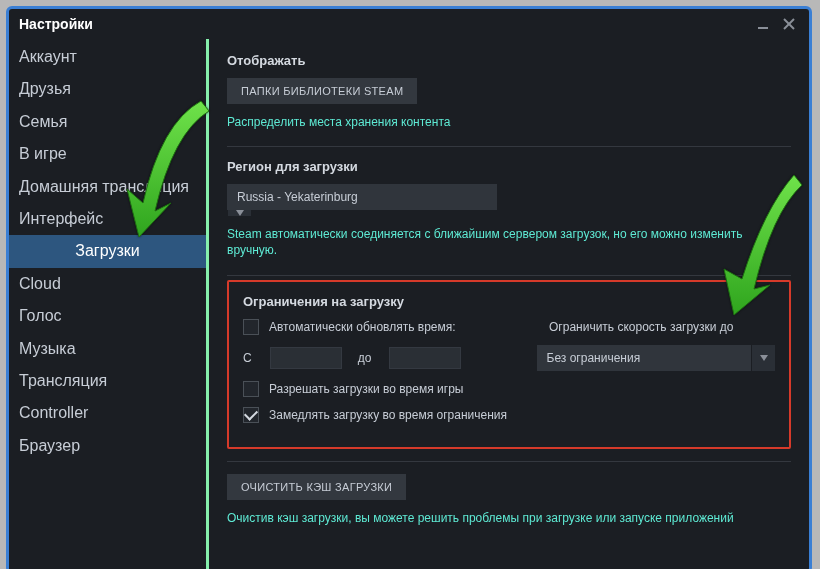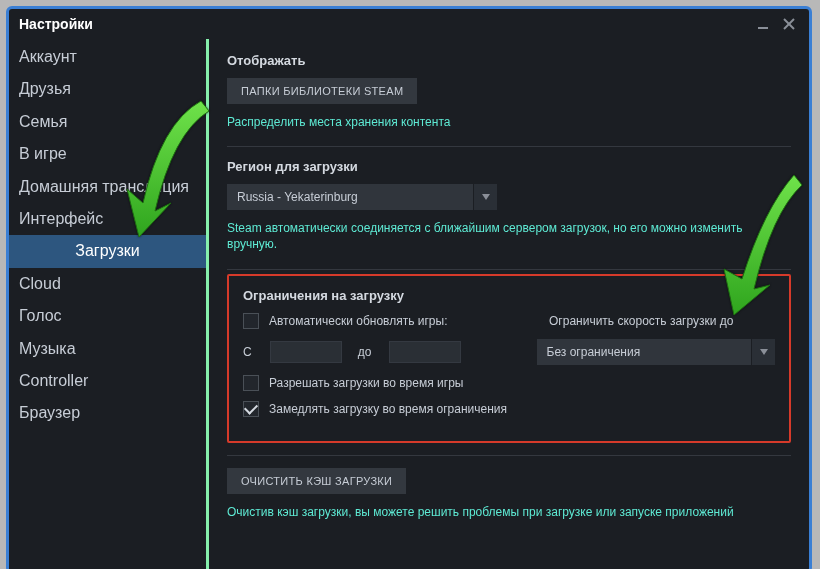--- a/index.html
+++ b/index.html
@@ -93,20 +93,21 @@
   line-height: 1.35;
 }
 .divider {
   border: none;
   border-top: 1px solid #34383f;
   margin: 0 0 12px 0;
 }
 .dropdown {
   display: flex;
   width: 270px;
+  flex-direction: column;
 }
 .dropdown-body {
   flex: 1;
   background: #30353c;
   padding: 6px 10px;
   color: #c7cdd6;
   font-size: 12px;
 }
 .dropdown-arrow {
   width: 24px;
@@ -195,20 +196,21 @@
       <div class="sidebar-item"><span>Аккаунт</span></div>
       <div class="sidebar-item"><span>Друзья</span></div>
       <div class="sidebar-item"><span>Семья</span></div>
       <div class="sidebar-item"><span>В игре</span></div>
       <div class="sidebar-item"><span>Домашняя трансляция</span></div>
       <div class="sidebar-item"><span>Интерфейс</span></div>
       <div class="sidebar-item selected"><span>Загрузки</span></div>
       <div class="sidebar-item"><span>Cloud</span></div>
       <div class="sidebar-item"><span>Голос</span></div>
       <div class="sidebar-item"><span>Музыка</span></div>
+      <div class="sidebar-item"><span>Трансляция</span></div>
       <div class="sidebar-item"><span>Controller</span></div>
       <div class="sidebar-item"><span>Браузер</span></div>
     </div>
 
     <div class="main">
 
       <div class="section-heading">Отображать</div>
       <button class="btn">ПАПКИ БИБЛИОТЕКИ STEAM</button>
       <div class="desc">Распределить места хранения контента</div>
 
@@ -226,21 +228,21 @@
       <div class="desc">Steam автоматически соединяется с ближайшим сервером загрузок, но его можно изменить вручную.</div>
 
       <hr class="divider" style="margin-bottom:0">
 
       <div class="restriction-box">
         <div class="section-heading">Ограничения на загрузку</div>
 
         <div class="row tworow">
           <div class="row-left">
             <div class="checkbox"></div>
-            <span class="cb-label" style="margin-left:0">Автоматически обновлять игры:</span>
+            <span class="cb-label" style="margin-left:0">Автоматически обновлять время:</span>
           </div>
           <span class="cb-label" style="margin-left:0">Ограничить скорость загрузки до</span>
         </div>
 
         <div class="row tworow">
           <div class="row-left">
             <span class="time-label">С</span>
             <div class="time-input"></div>
             <span class="time-label" style="margin-left:6px">до</span>
             <div class="time-input"></div>

